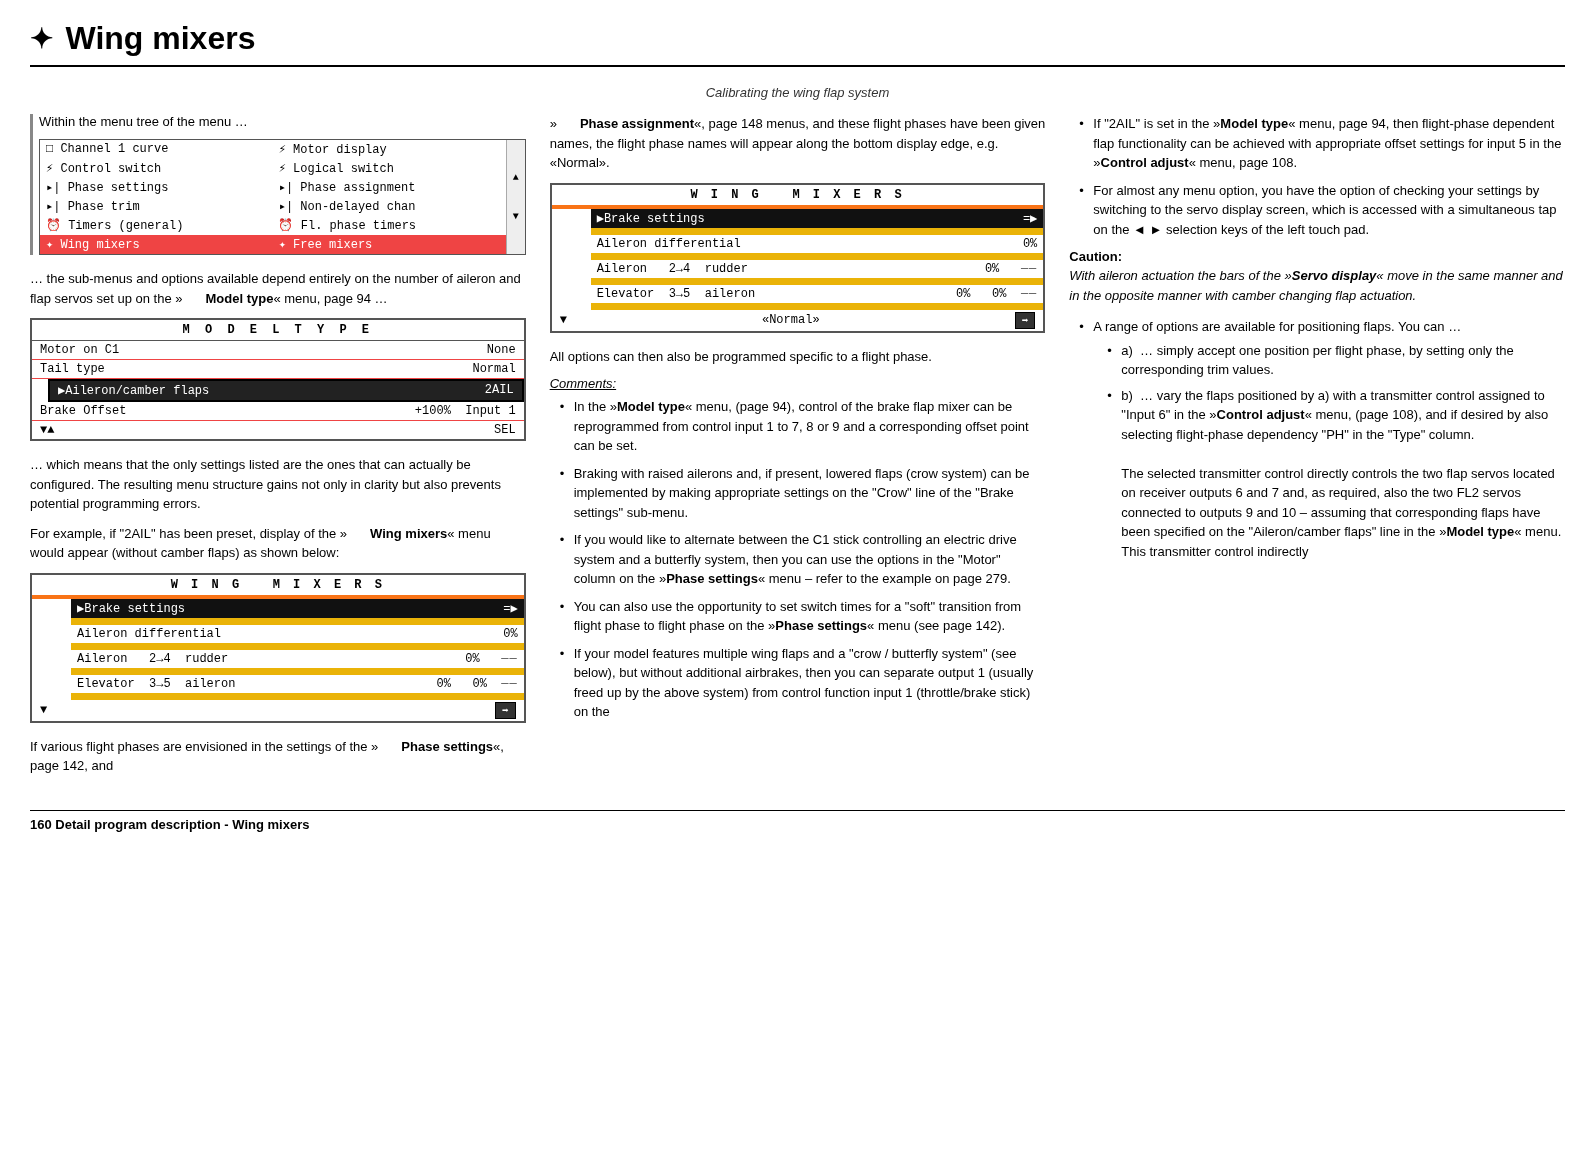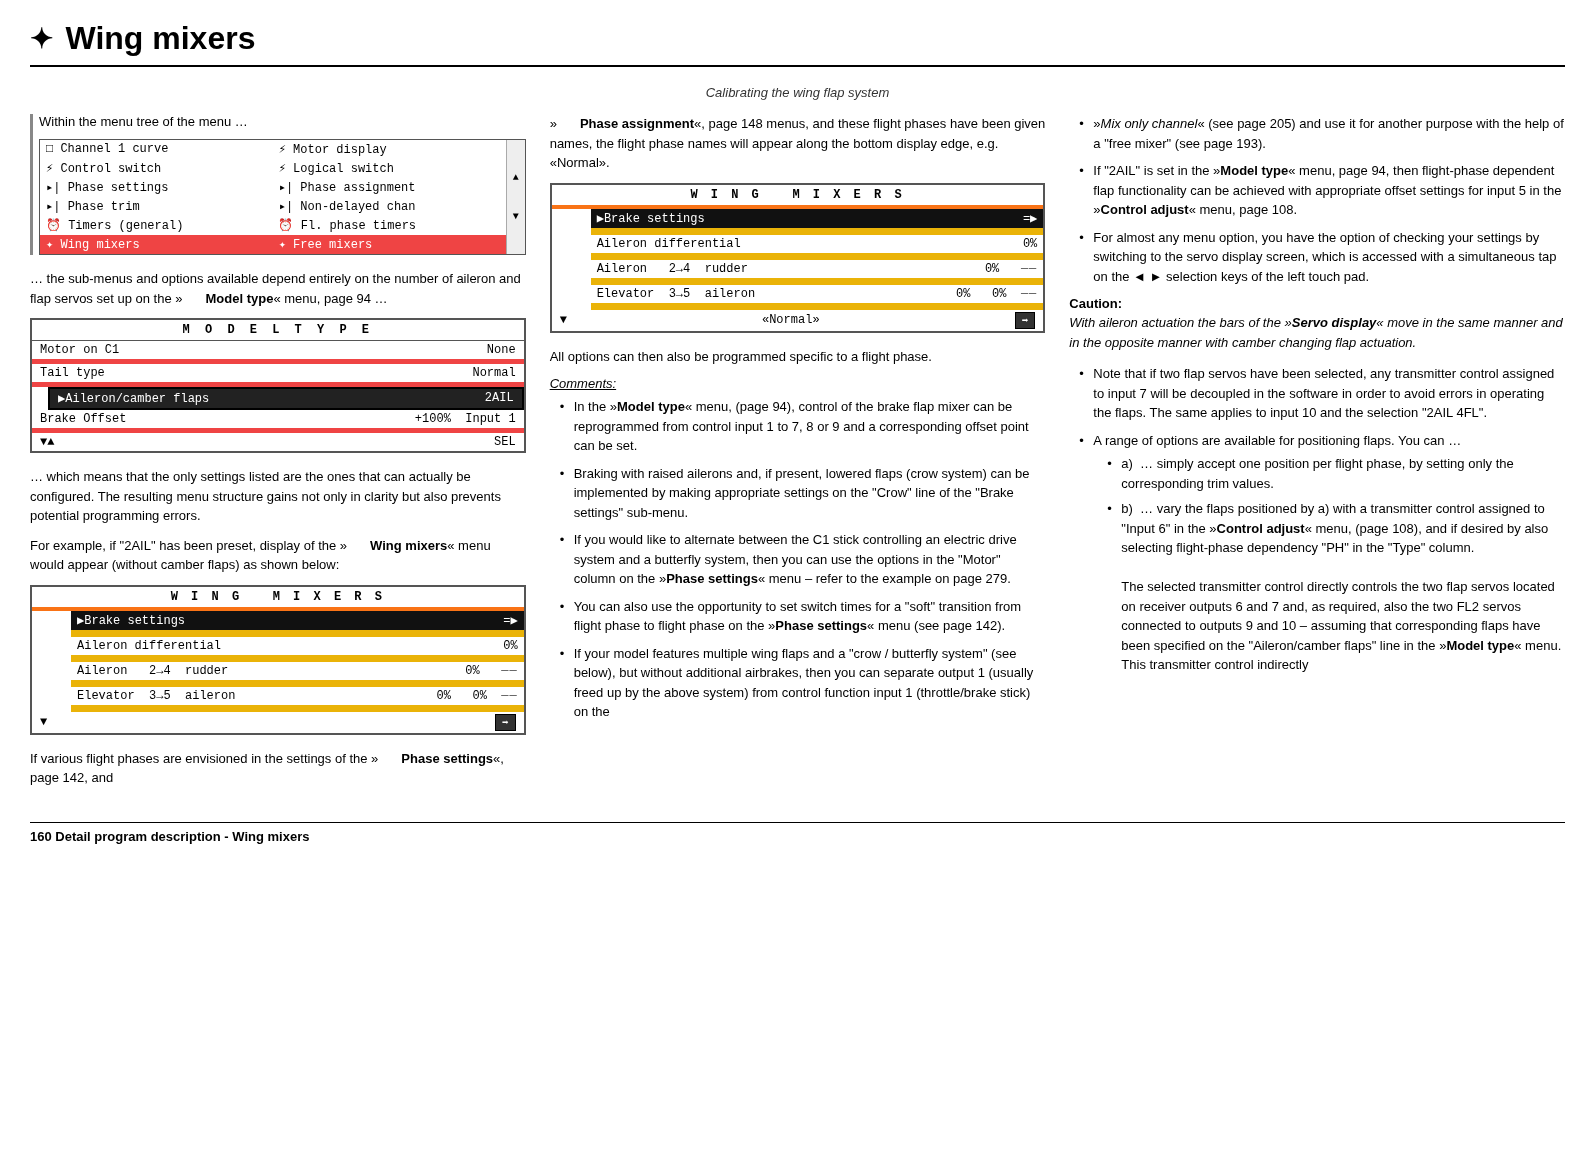--- a/index.html
+++ b/index.html
@@ -91,21 +91,21 @@
       letter-spacing: 4px;
       border-bottom: 1px solid #555;
       padding: 3px 0;
       font-weight: bold;
       font-size: 12px;
     }
     .display-box-row {
       display: flex;
       justify-content: space-between;
       padding: 2px 8px;
-      border-bottom: 5px solid #ef4444;
+      border-bottom: 1px solid #ef4444;
       font-size: 12px;
     }
     .display-box-row.selected {
       background: #222;
       color: #fff;
       border: 2px solid #000;
       margin-left: 16px;
     }
     .display-box-nav {
       display: flex;
@@ -379,41 +379,35 @@
       </li>
       <li>
         If your model features multiple wing flaps and a "crow / butterfly system" (see below), but without additional airbrakes, then you can separate output 1 (usually freed up by the above system) from control function input 1 (throttle/brake stick) on the
       </li>
     </ul>
   </div>
 
   <div class="col">
     <ul class="bullet-list">
       <li>
-        »<em>Mix only channel</em>« (see page 205) and use it for another purpose with the help of a "free mixer" (see page 193).
-      </li>
-      <li>
         If "2AIL" is set in the »<strong>Model type</strong>« menu, page 94, then flight-phase dependent flap functionality can be achieved with appropriate offset settings for input 5 in the »<strong>Control adjust</strong>« menu, page 108.
       </li>
       <li>
         For almost any menu option, you have the option of checking your settings by switching to the servo display screen, which is accessed with a simultaneous tap on the ◄ ► selection keys of the left touch pad.
       </li>
     </ul>
 
     <div style="margin-bottom: 12px;">
       <div class="caution-label">Caution:</div>
       <div class="caution-text">
         With aileron actuation the bars of the »<strong>Servo display</strong>« move in the same manner and in the opposite manner with camber changing flap actuation.
       </div>
     </div>
 
     <ul class="bullet-list">
-      <li>
-        Note that if two flap servos have been selected, any transmitter control assigned to input 7 will be decoupled in the software in order to avoid errors in operating the flaps. The same applies to input 10 and the selection "2AIL 4FL".
-      </li>
       <li>
         A range of options are available for positioning flaps. You can …
         <ul class="sub-list">
           <li>
             a) &nbsp;… simply accept one position per flight phase, by setting only the corresponding trim values.
           </li>
           <li>
             b) &nbsp;… vary the flaps positioned by a) with a transmitter control assigned to "Input 6" in the »<strong>Control adjust</strong>« menu, (page 108), and if desired by also selecting flight-phase dependency "PH" in the "Type" column.<br><br>
             The selected transmitter control directly controls the two flap servos located on receiver outputs 6 and 7 and, as required, also the two FL2 servos connected to outputs 9 and 10 – assuming that corresponding flaps have been specified on the "Aileron/camber flaps" line in the »<strong>Model type</strong>« menu. This transmitter control indirectly
           </li>

